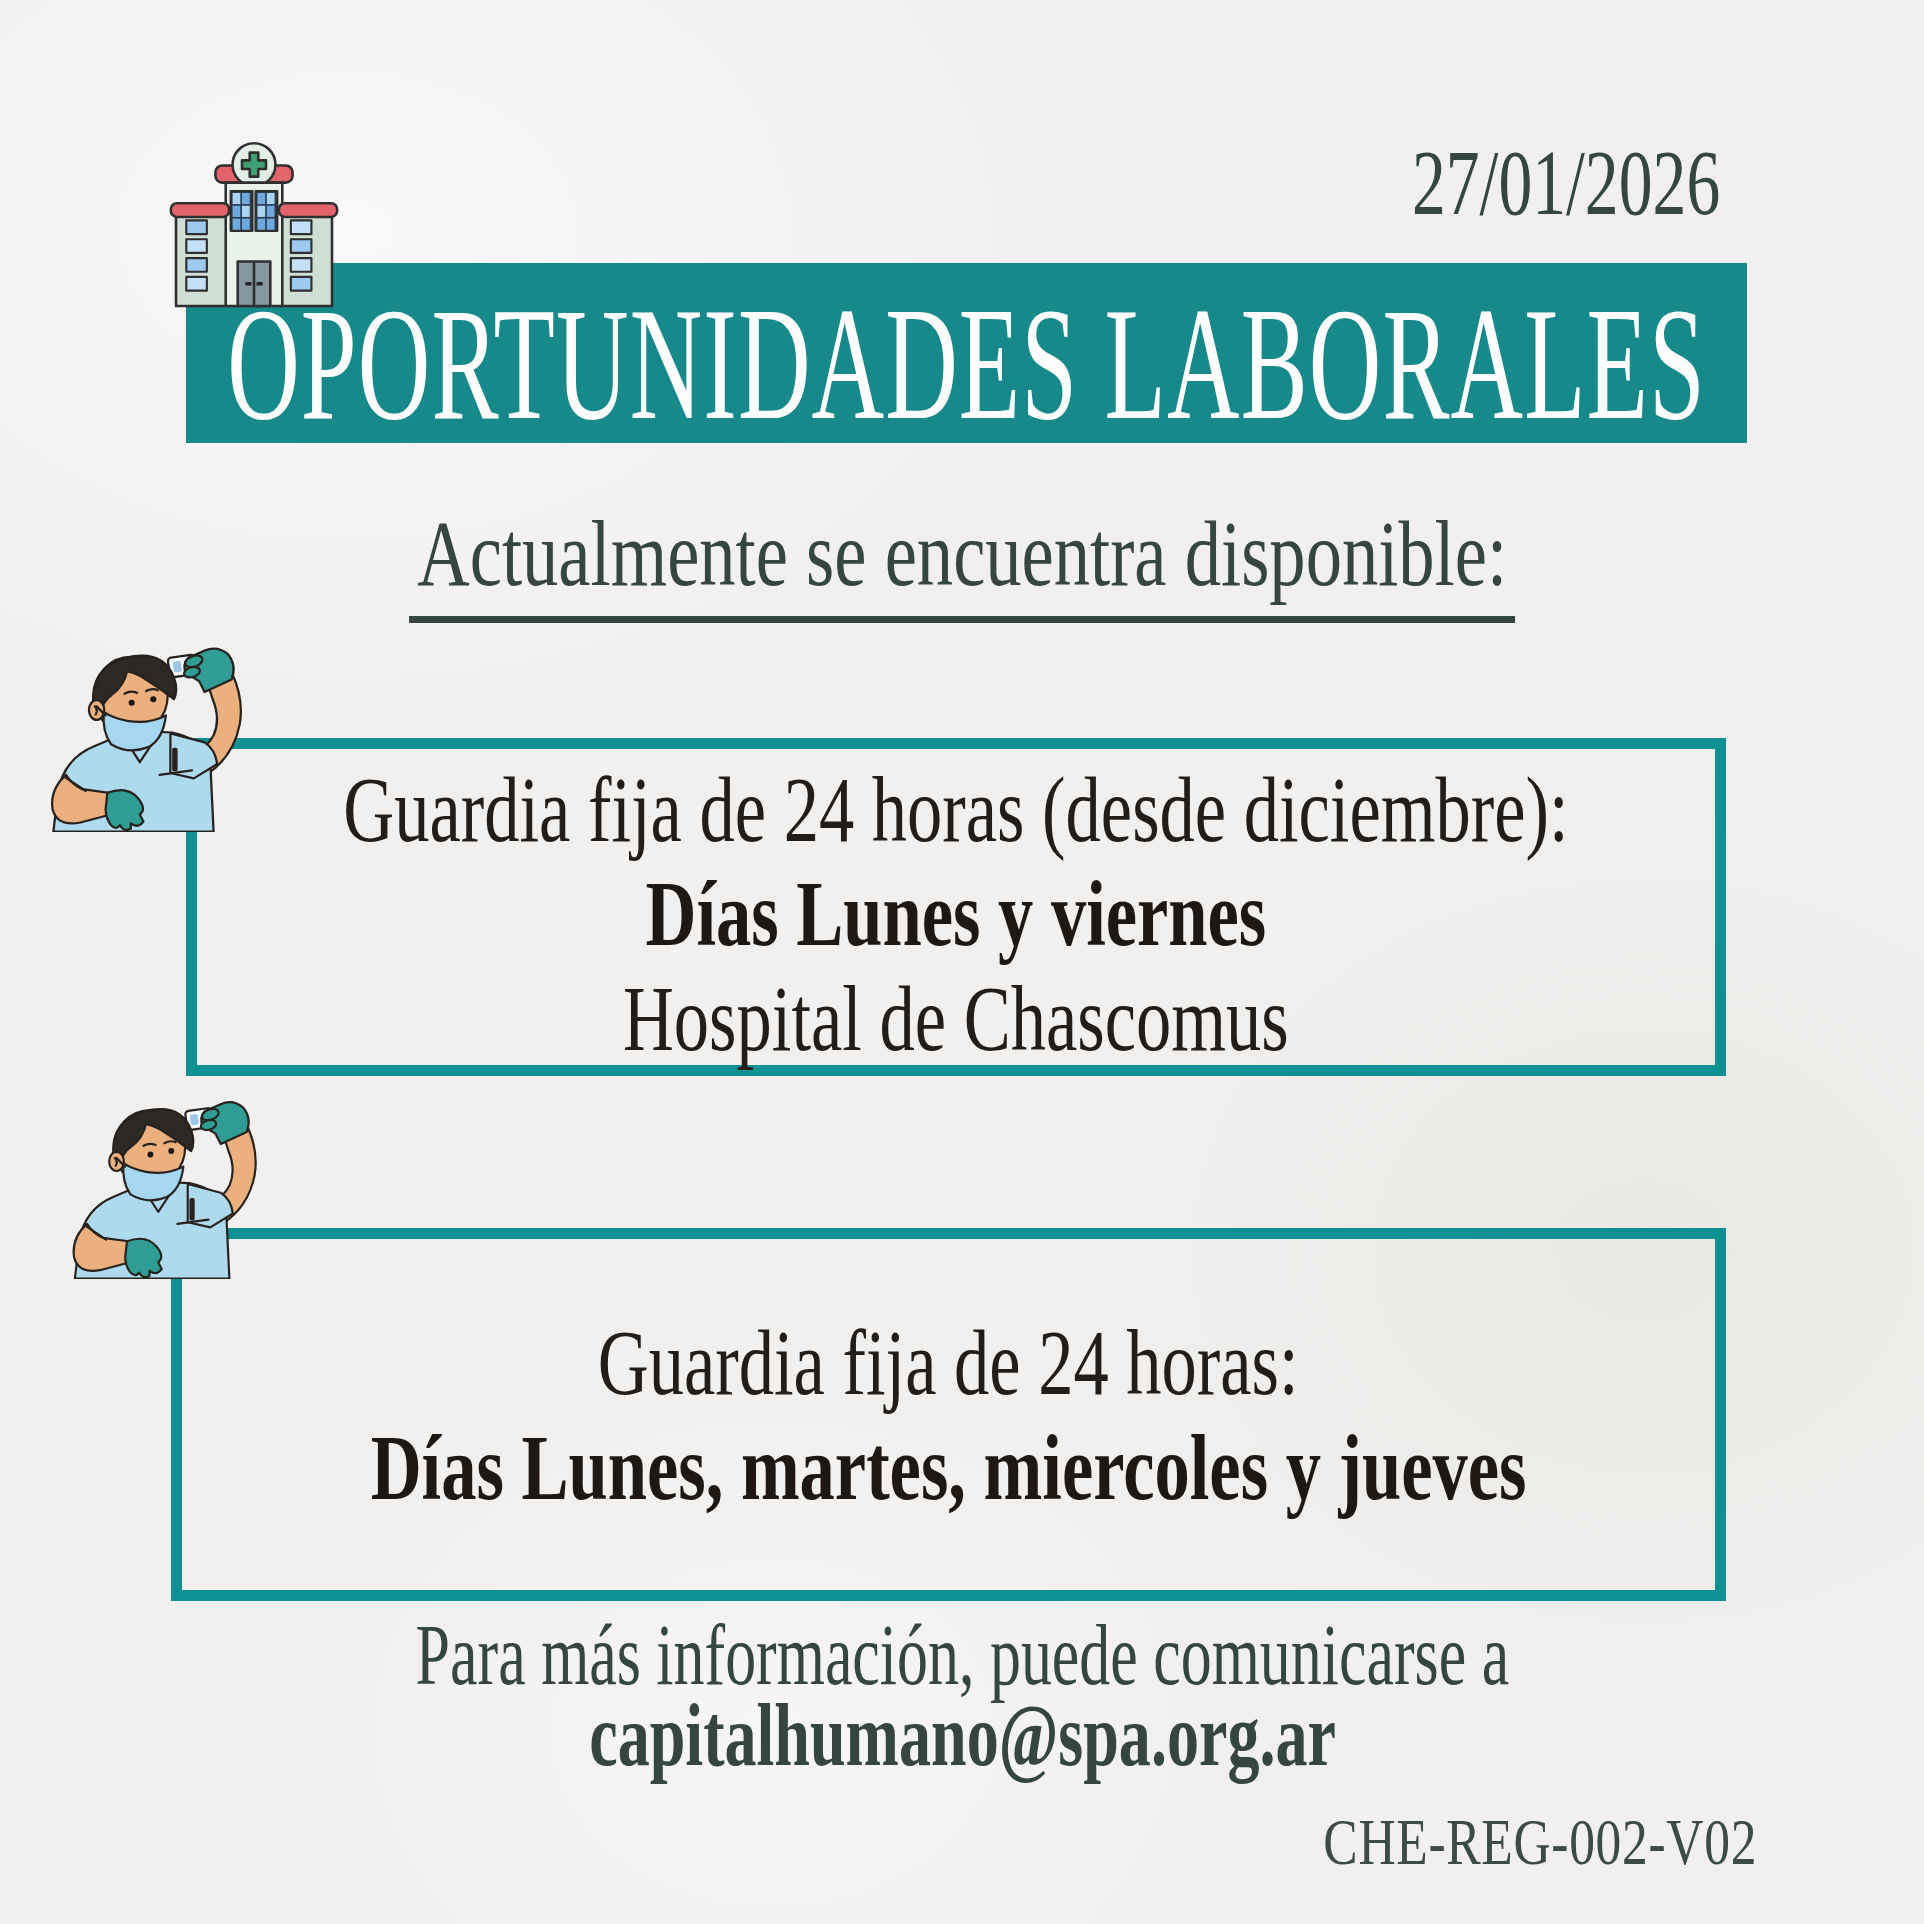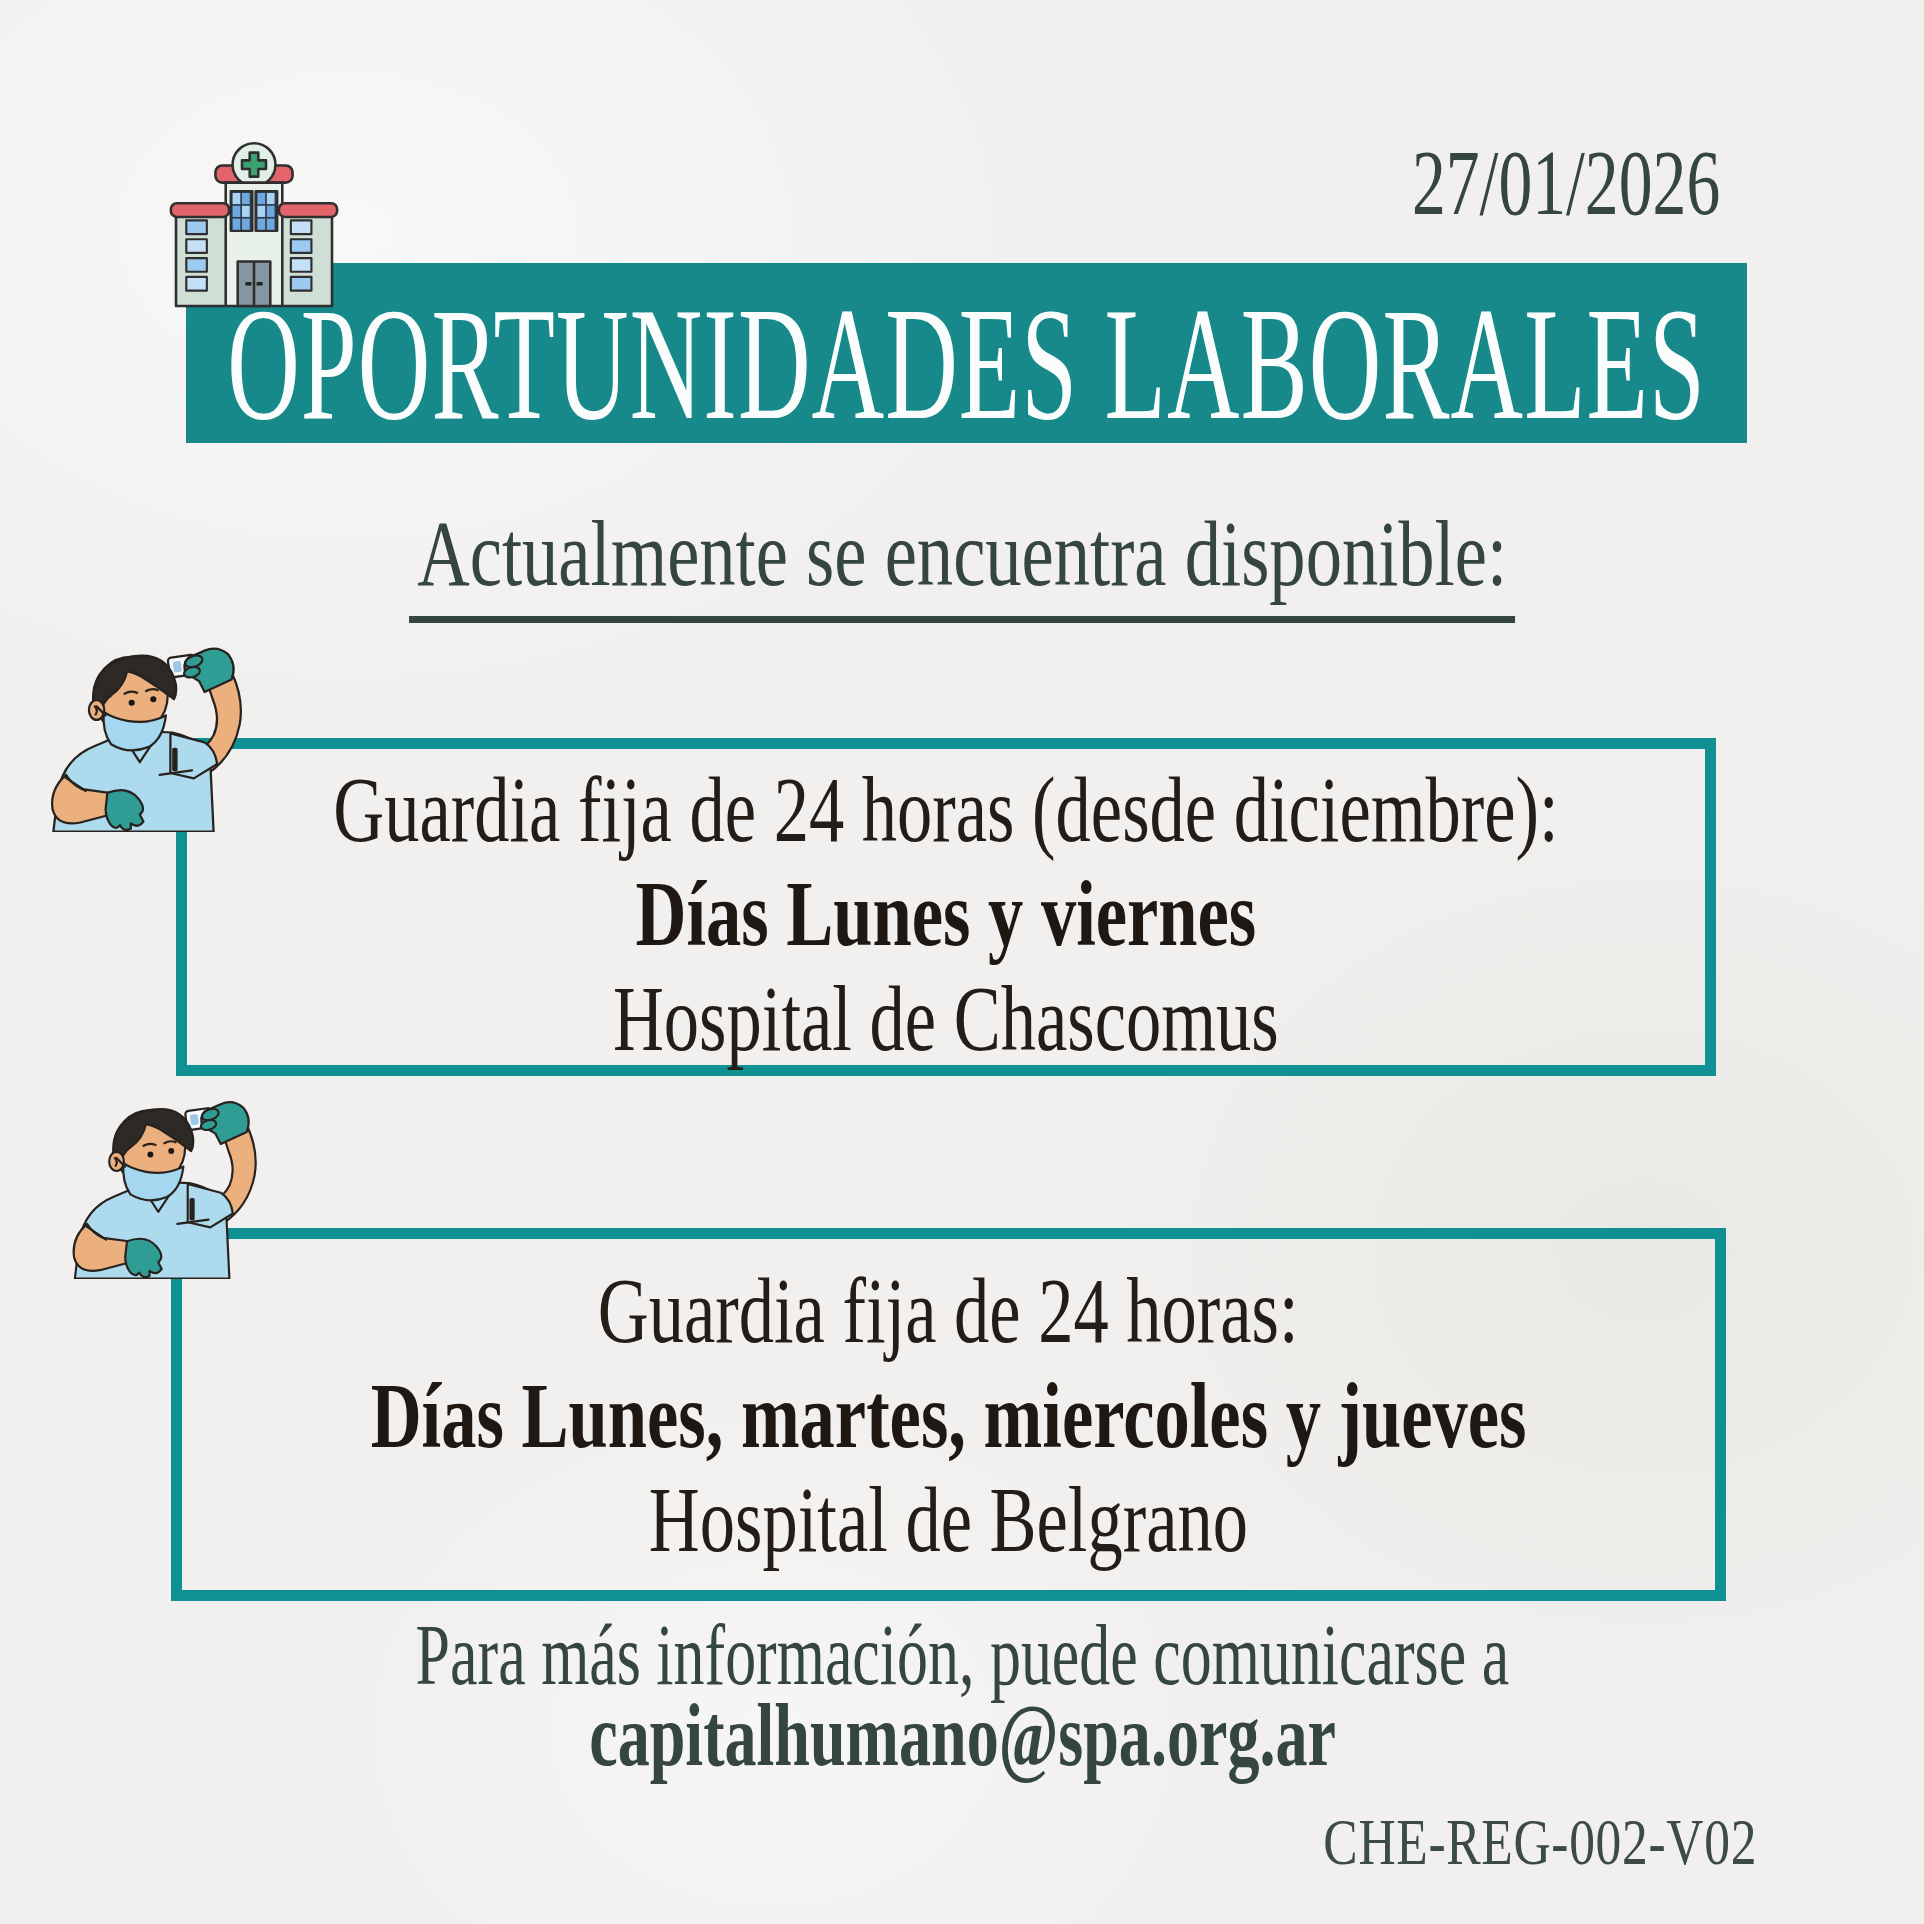--- a/index.html
+++ b/index.html
@@ -31,21 +31,21 @@
   .hospital{position:absolute;left:164px;top:141px;width:180px;height:169px;z-index:2;}
 
   
   .intro-wrap{top:495px;}
   .intro-wrap .cond{--sx:.78;font-size:93px;color:#35463e;
                     border-bottom:7.1px solid #35463e;padding:0 10.7px 16px 10.7px;}
 
   
   .box{position:absolute;border:11.6px solid #0f9093;box-sizing:border-box;
        display:flex;flex-direction:column;justify-content:center;align-items:center;z-index:1;}
-  .box1{left:176px;top:738px;width:1540px;height:338px;padding-top:12.5px;}
+  .box1{left:186px;top:738px;width:1540px;height:338px;padding-top:12.5px;}
   .box2{left:171px;top:1228px;width:1555px;height:373px;}
   .row{display:flex;justify-content:center;margin:5.3px 0;}
   .box .cond{--sx:.75;font-size:94px;color:#241d17;}
   .box .bold{font-weight:700;color:#1f1812;}
 
   
   .doctor1{position:absolute;left:39px;top:638px;width:225px;z-index:3;}
   .doctor2{position:absolute;left:61px;top:1092px;width:217px;z-index:3;}
 
   
@@ -188,23 +188,20 @@
     <use href="#doctor-art"></use>
   </svg>
 
   <div class="box box2">
     <div class="row">
         <span class="cond">Guardia fija de 24 horas:</span>
       </div>
     <div class="row">
         <span class="cond bold">Días Lunes, martes, miercoles y jueves</span>
       </div>
-    <div class="row">
-        <span class="cond">Hospital de Belgrano</span>
-      </div>
   </div>
 
   <div class="line footer1">
     <span class="cond">Para más información, puede comunicarse a</span>
   </div>
   <div class="line footer2">
     <span class="cond">capitalhumano@spa.org.ar</span>
   </div>
 
   <div class="code-wrap">

